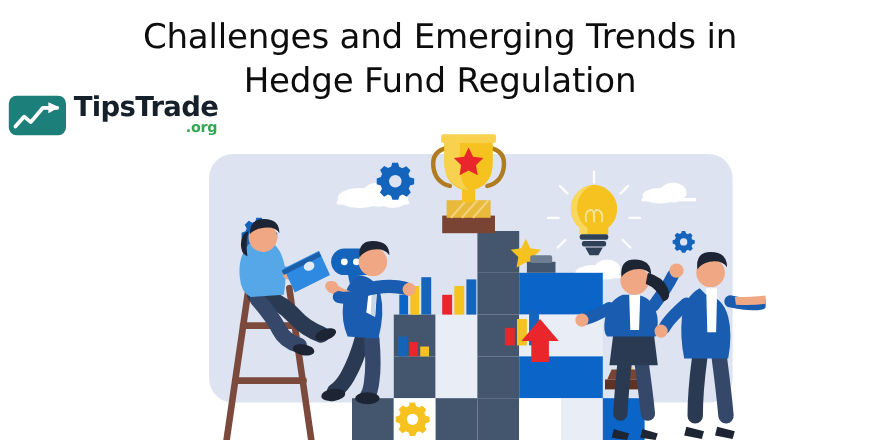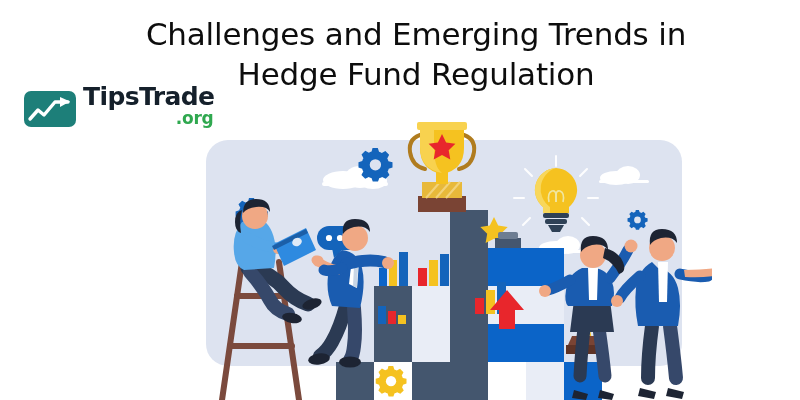--- a/index.html
+++ b/index.html
@@ -4,21 +4,21 @@
 <title>Challenges and Emerging Trends in Hedge Fund Regulation</title>
 <style>
   html,body{margin:0;padding:0;}
   body{
     width:800px;height:400px;
     background:#ffffff;
     font-family:"Liberation Sans", sans-serif;
     overflow:hidden;
     position:relative;
   }
-  .page{position:relative;width:696px;height:400px;background:#fff;overflow:hidden;margin-left:16px;}
+  .page{position:relative;width:696px;height:400px;background:#fff;overflow:hidden;}
 
   
   .title{
     position:absolute;
     left:80px; top:14px; width:640px;
     text-align:center;
     font-family:"DejaVu Sans", sans-serif;
     font-size:31px;
     font-weight:400;
     line-height:1.30;
@@ -46,21 +46,21 @@
     line-height:1;
   }
   .logo-text{
     font-family:"DejaVu Sans", sans-serif;
     font-size:25px;font-weight:700;color:#15202b;
     letter-spacing:-0.6px;
   }
   .logo-text .t2{color:#15202b;}
   .logo-org{
     font-family:"DejaVu Sans", sans-serif;
-    font-size:17px;font-weight:700;color:#2fa84f;
+    font-size:13px;font-weight:700;color:#2fa84f;
     margin-top:1px;margin-right:1px;letter-spacing:-0.3px;
   }
 
   
   .illus{position:absolute;left:0;top:118px;width:800px;height:282px;}
   .illus svg{display:block;}
 </style>
 </head>
 <body>
 

